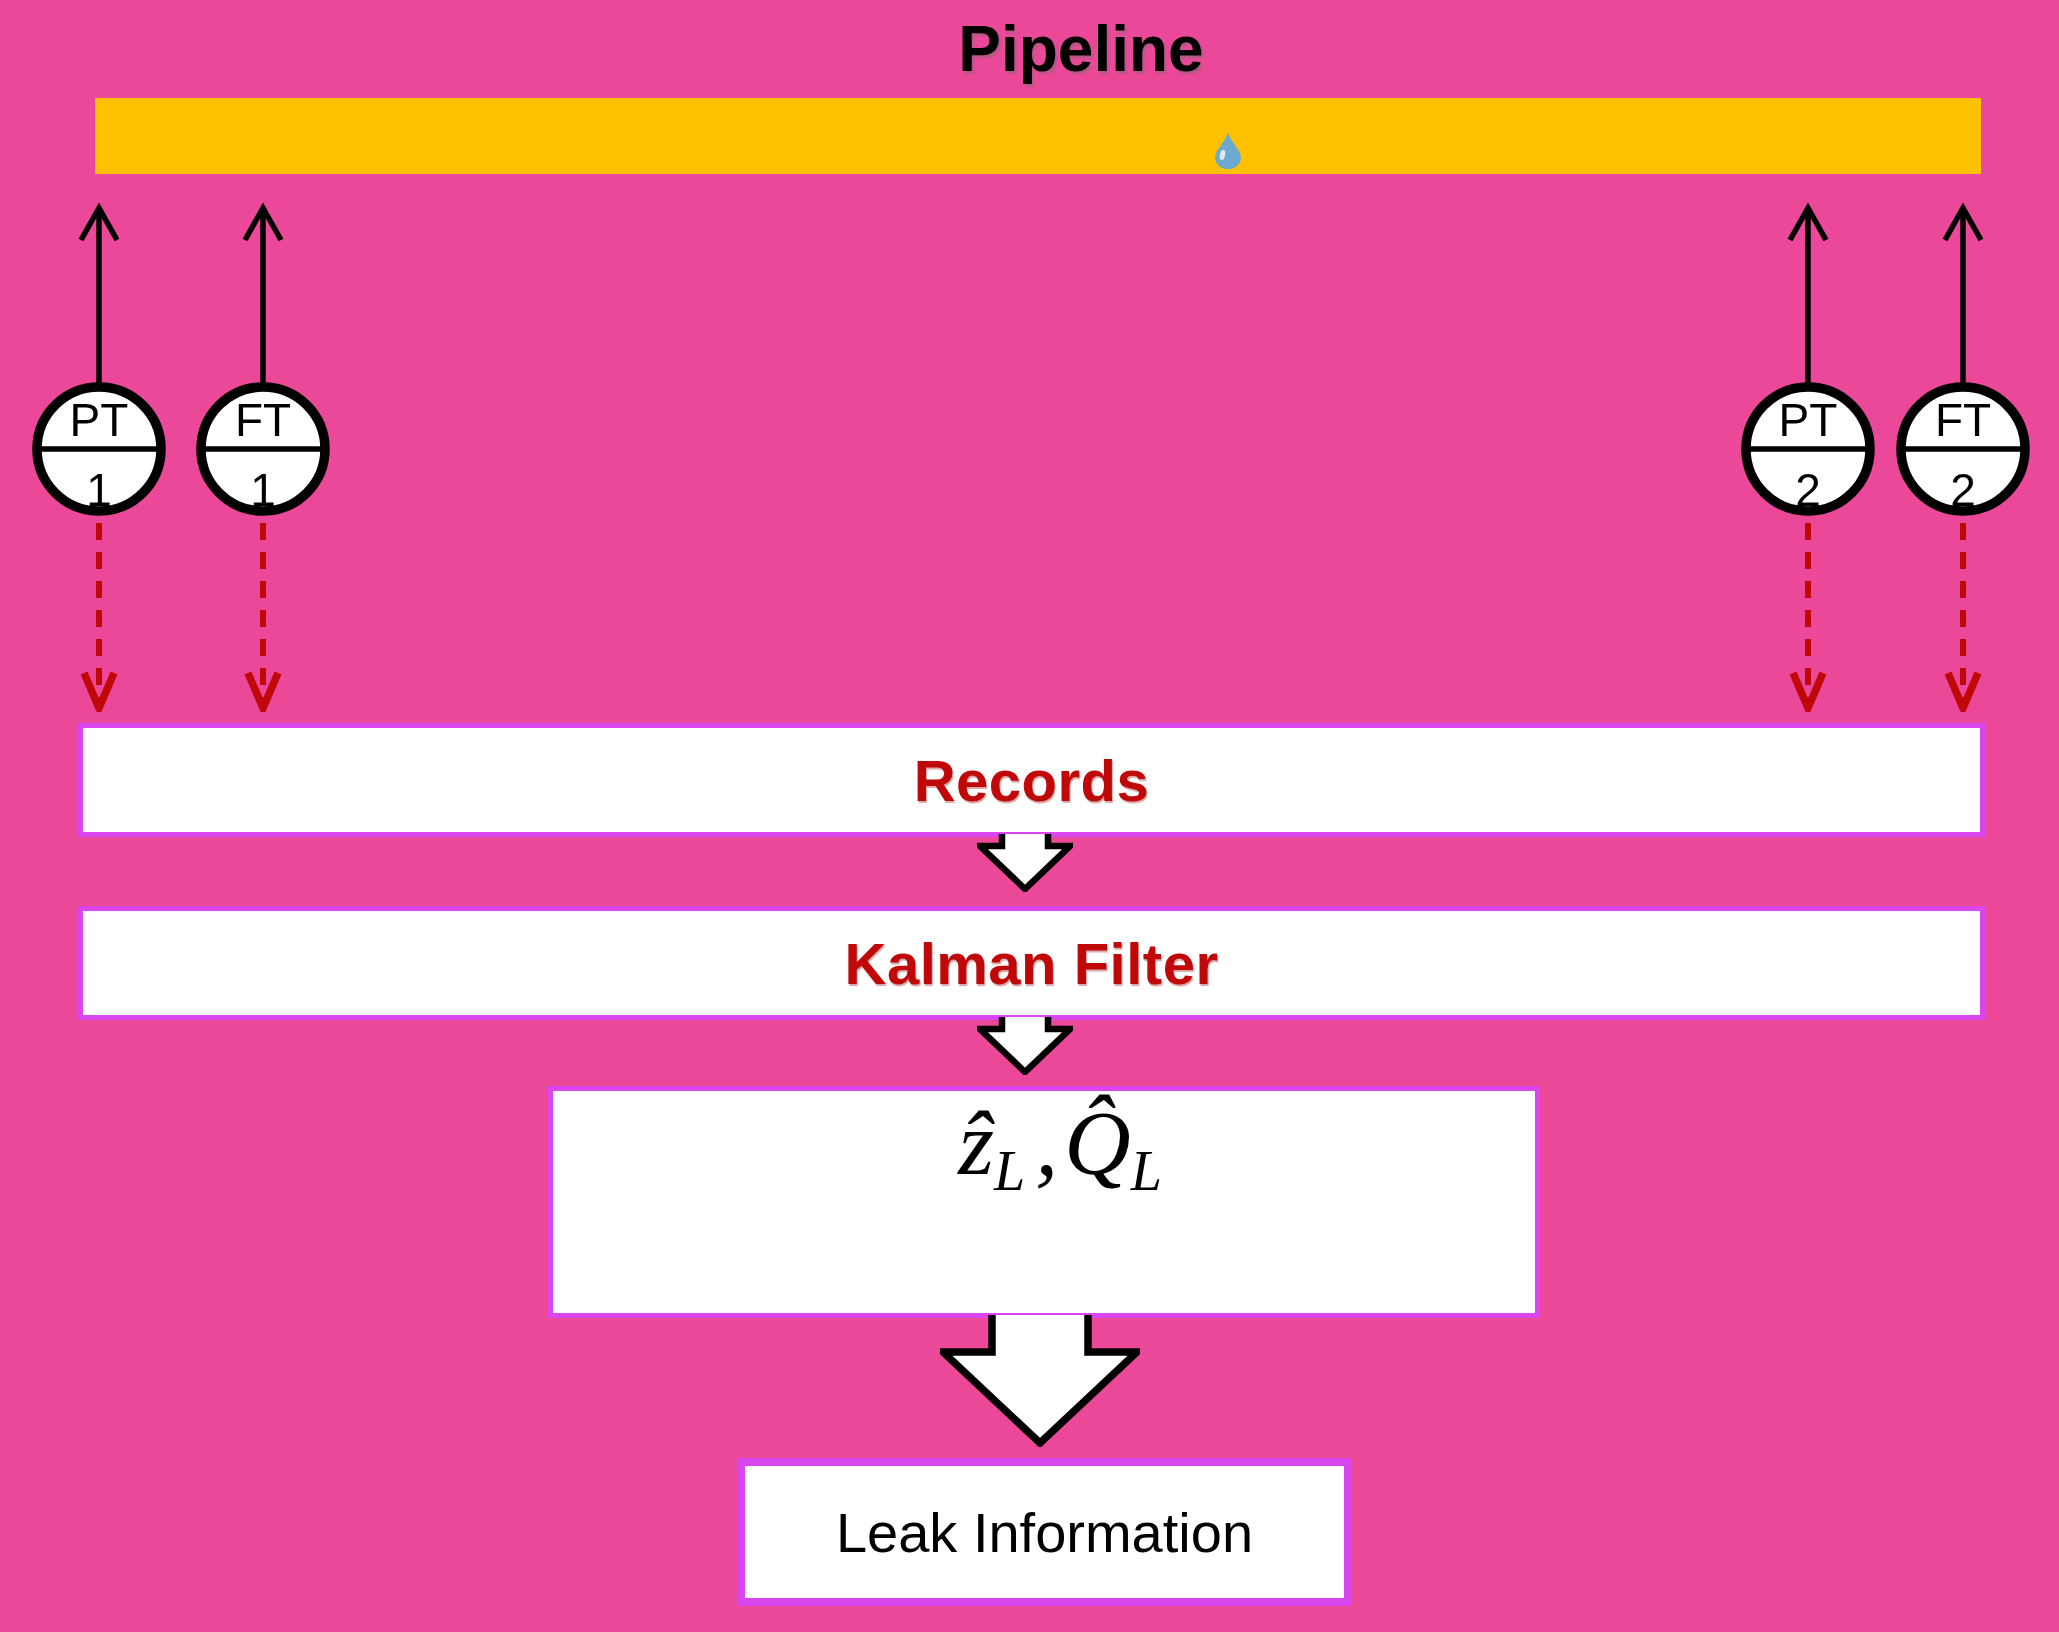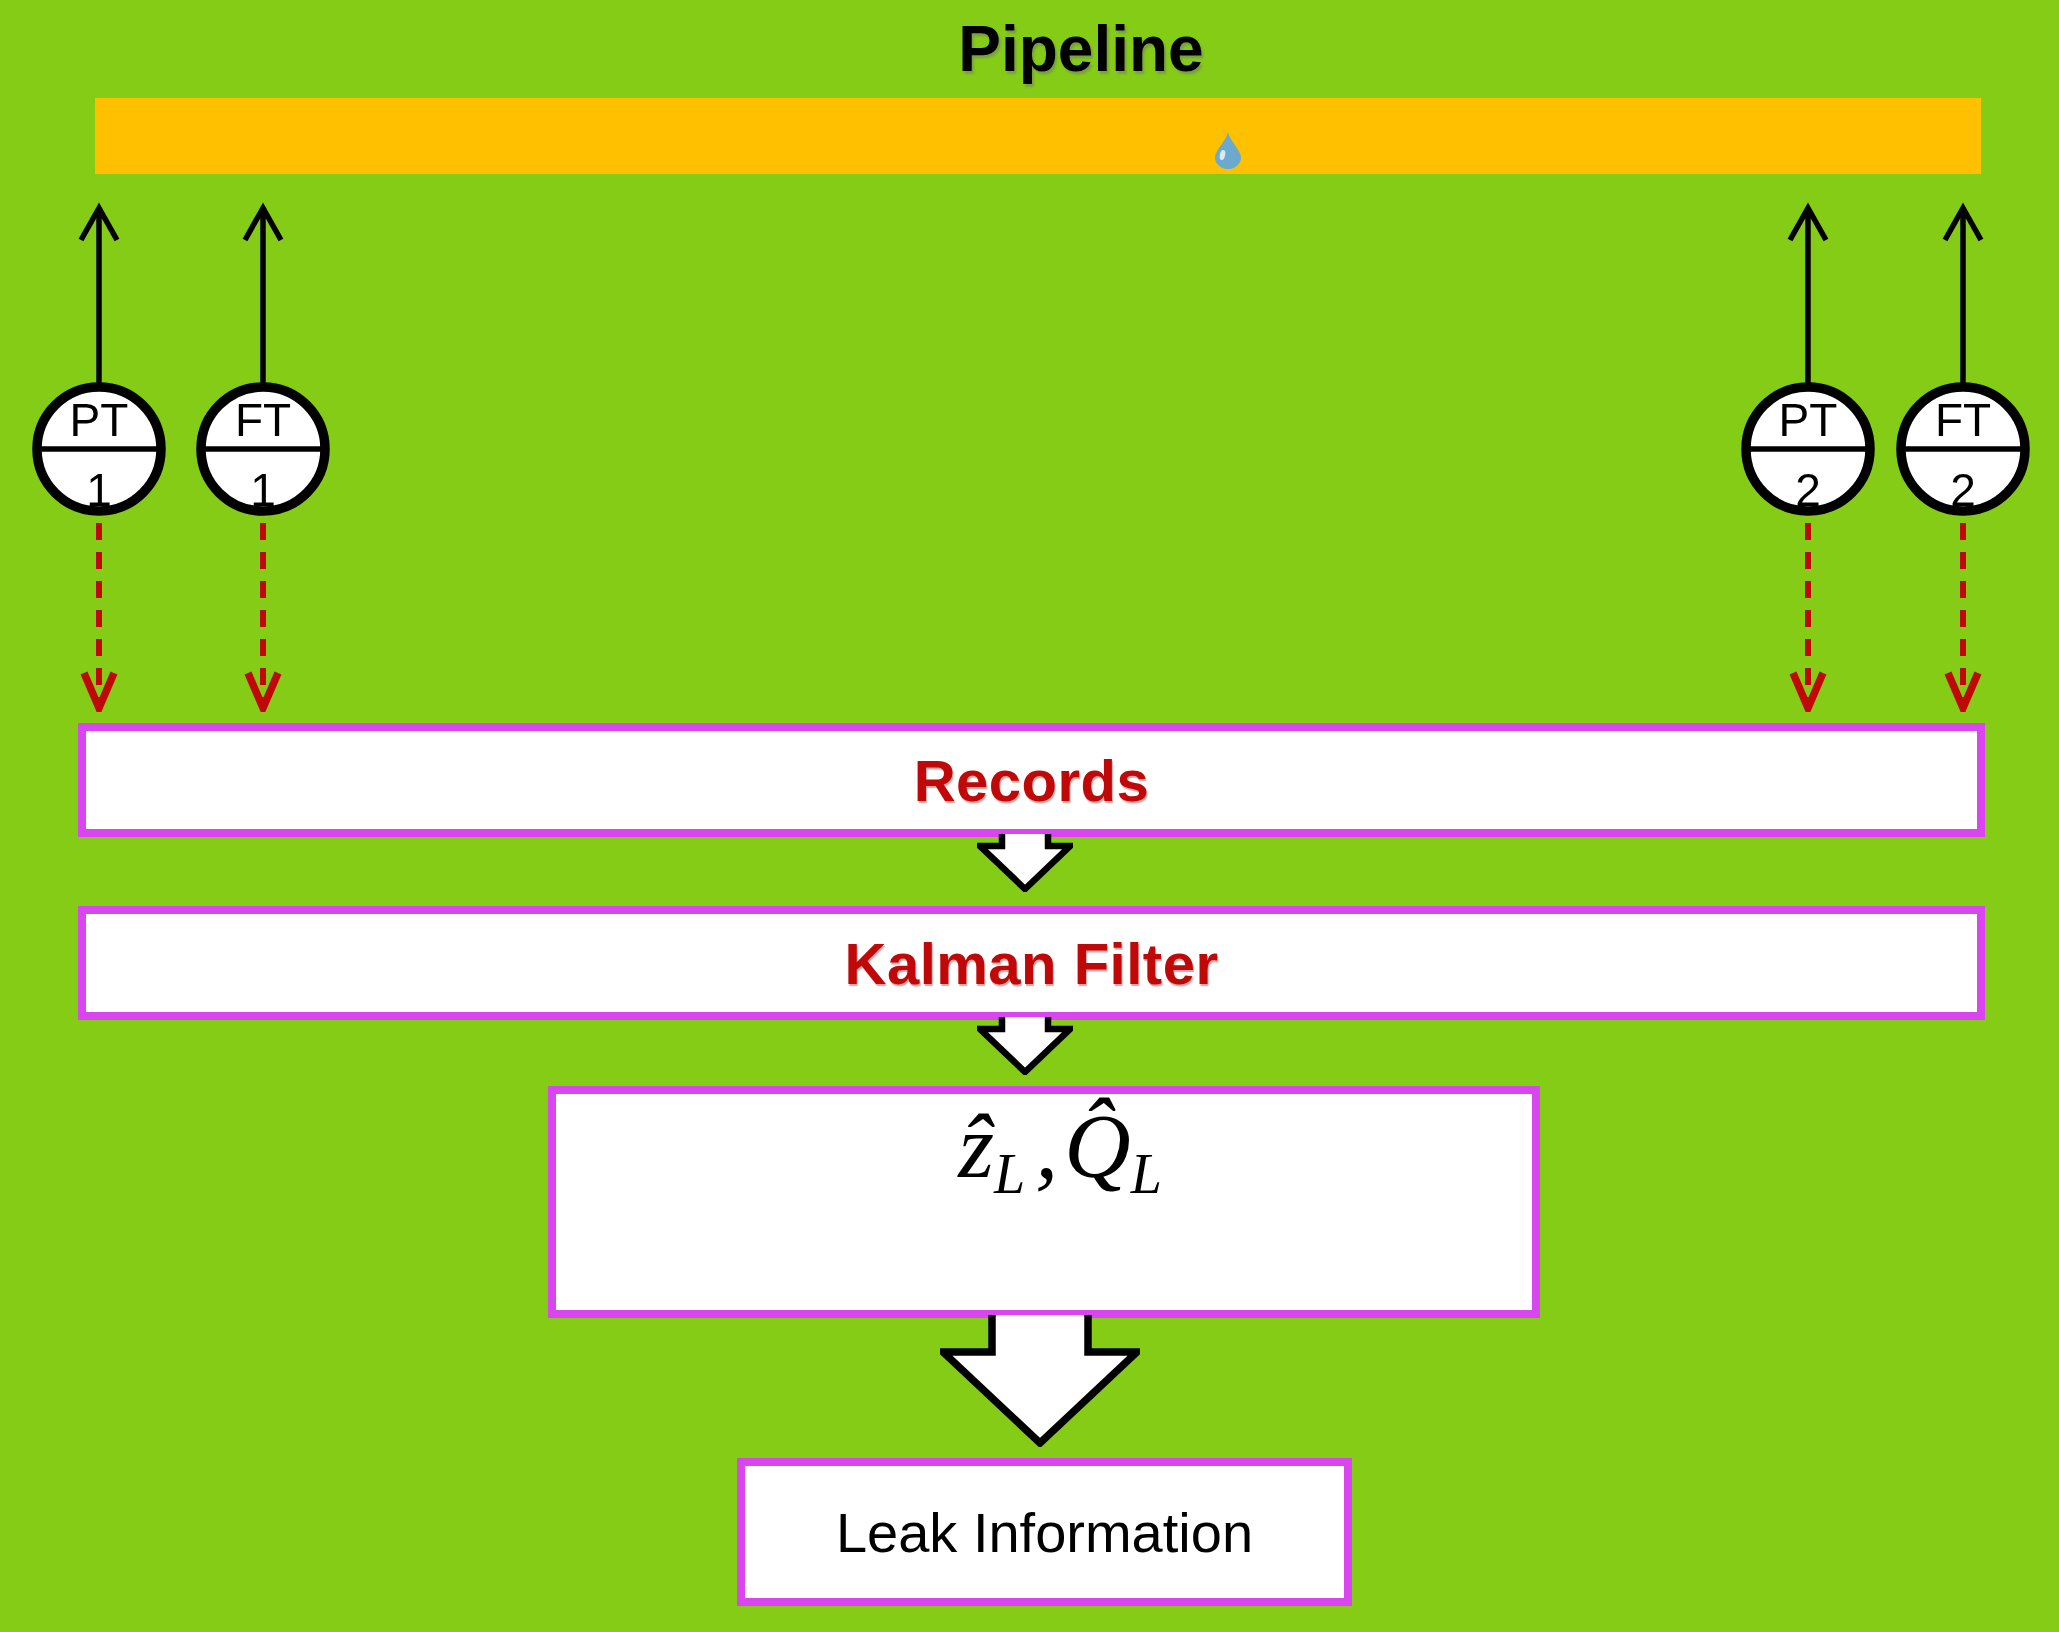--- a/index.html
+++ b/index.html
@@ -1,19 +1,19 @@
 <!DOCTYPE html>
 <html><head>
 <meta charset="utf-8">
 <style>
   html,body{margin:0;padding:0;background:#ffffff;}
   .stage{
     position:relative;
     width:2059px;height:1632px;
-    background:#84cc16;
+    background:#ec4899;
     font-family:"Liberation Sans", sans-serif;
     overflow:hidden;
   }
   .title{
     position:absolute;
     left:1081px;top:12px;
     transform:translateX(-50%);
     font-size:64px;font-weight:700;color:#000;
     text-shadow:2px 3px 2px rgba(110,110,110,0.45);
     white-space:nowrap;
@@ -27,21 +27,21 @@
   .sensor-arrow-up{position:absolute;width:46px;height:182px;}
   .gauge{position:absolute;width:140px;height:140px;}
   .sensor-arrow-down{position:absolute;width:46px;height:192px;}
   .gauge-text{
     font-family:"Liberation Sans", sans-serif;
     font-size:46px;fill:#000;
   }
   .box{
     position:absolute;
     box-sizing:border-box;
-    background:#fff;border:8px solid #d946ef;
+    background:#fff;border:5px solid #d946ef;
     display:flex;align-items:center;justify-content:center;
   }
   .box-label-red{
     color:#C00808;font-size:58px;font-weight:700;
     letter-spacing:0.5px;white-space:nowrap;
     text-shadow:1px 2px 1px rgba(140,0,0,0.35);
   }
   .records{left:78px;top:723px;width:1907px;height:114px;}
   .kalman{left:78px;top:906px;width:1907px;height:114px;justify-content:center;}
   .lp{

